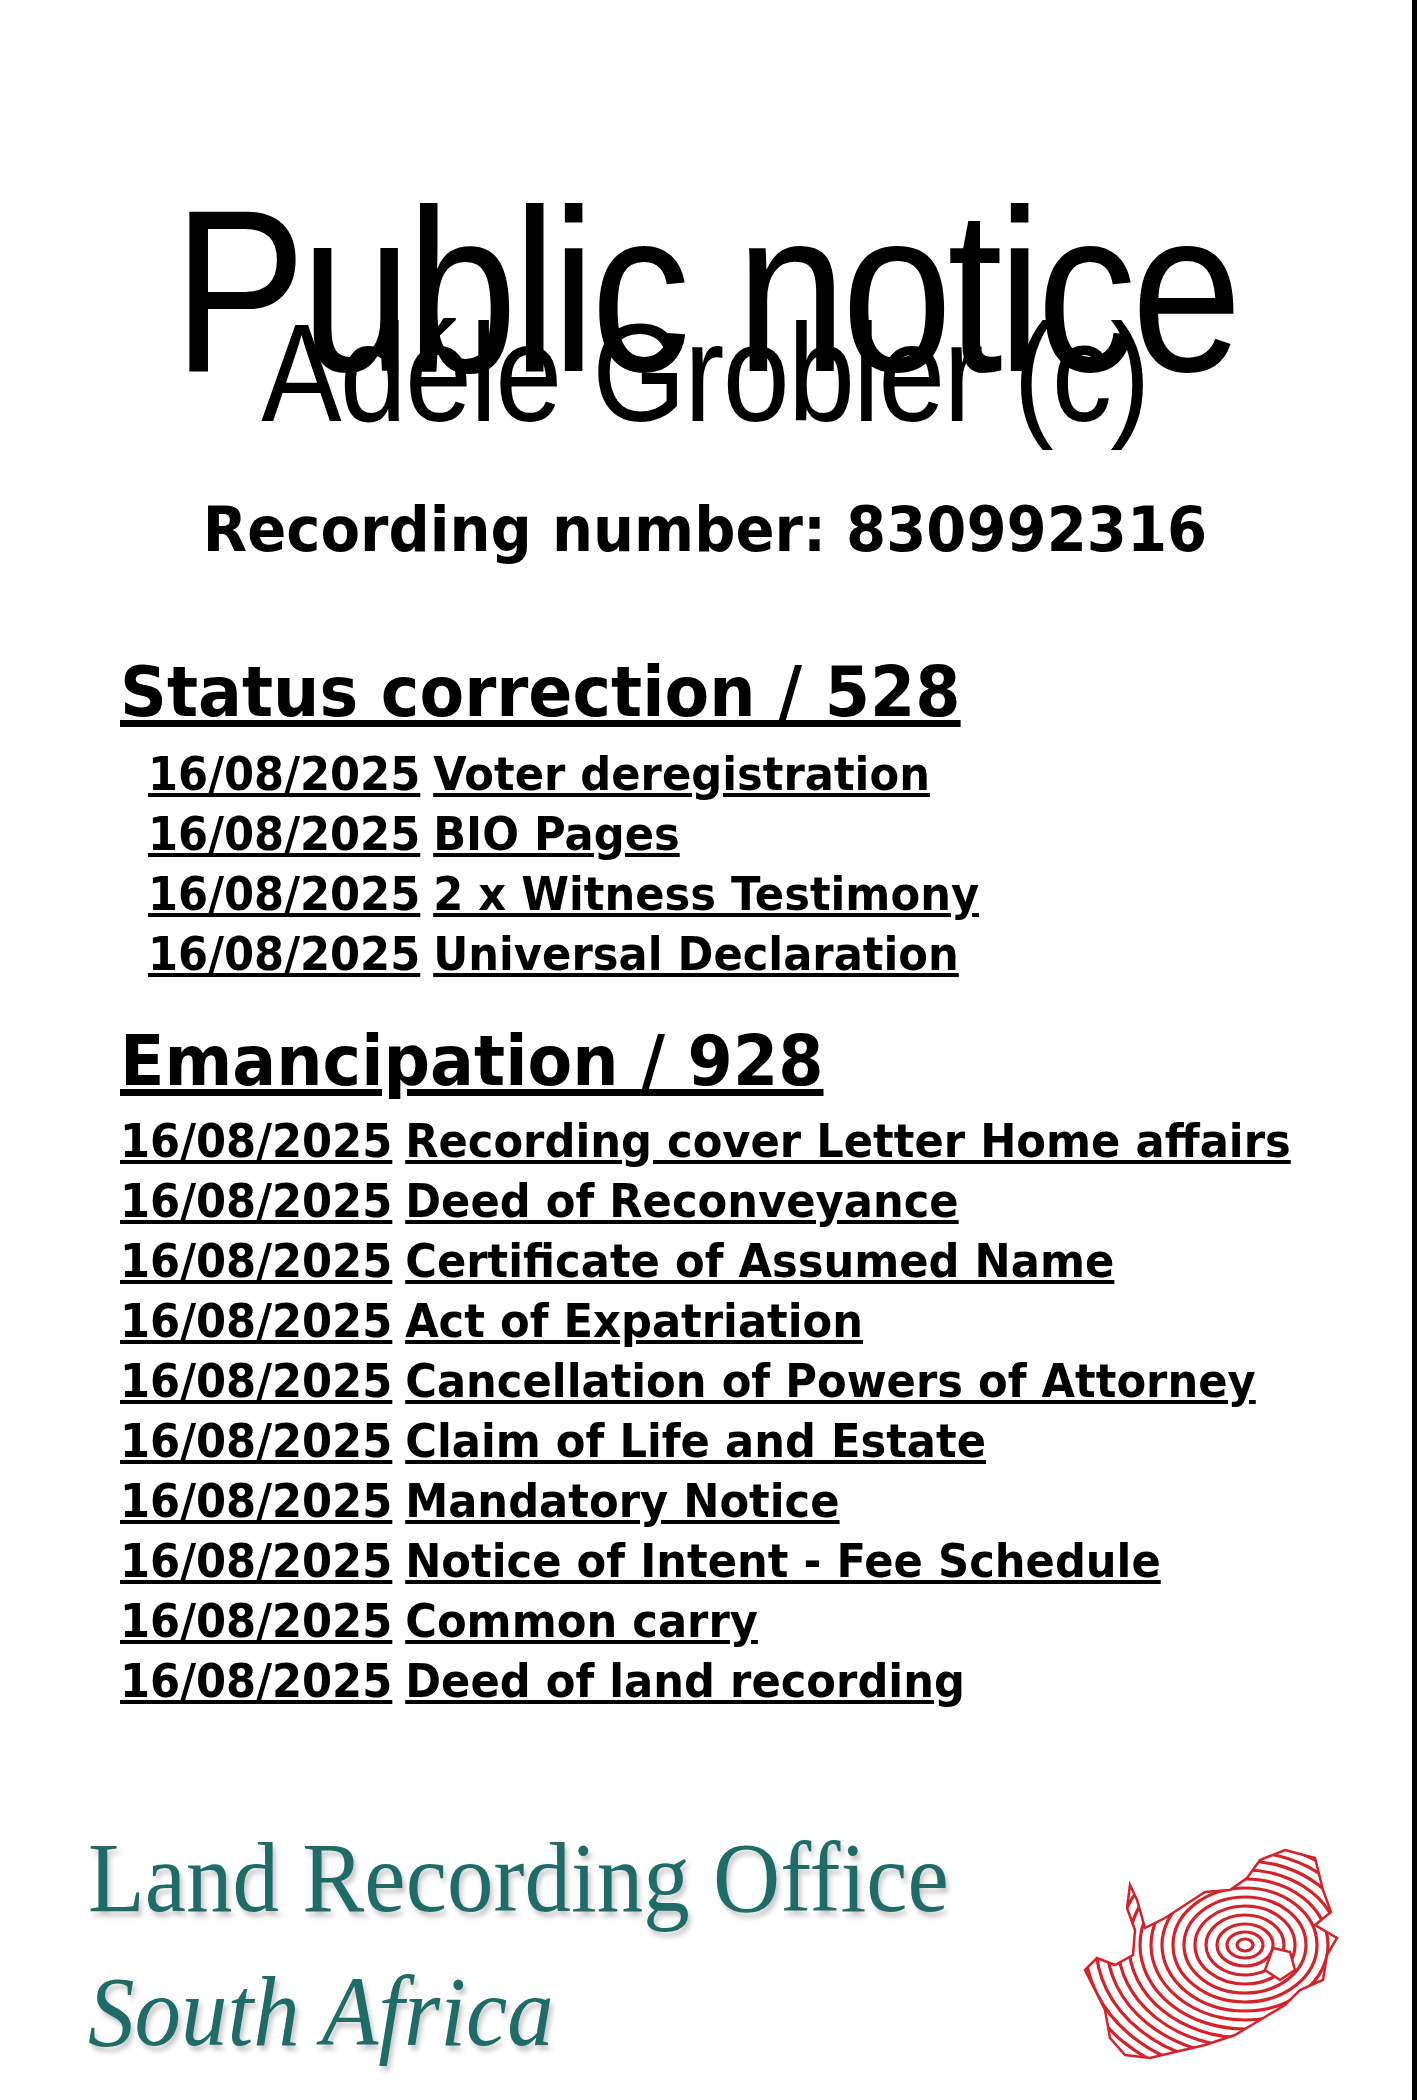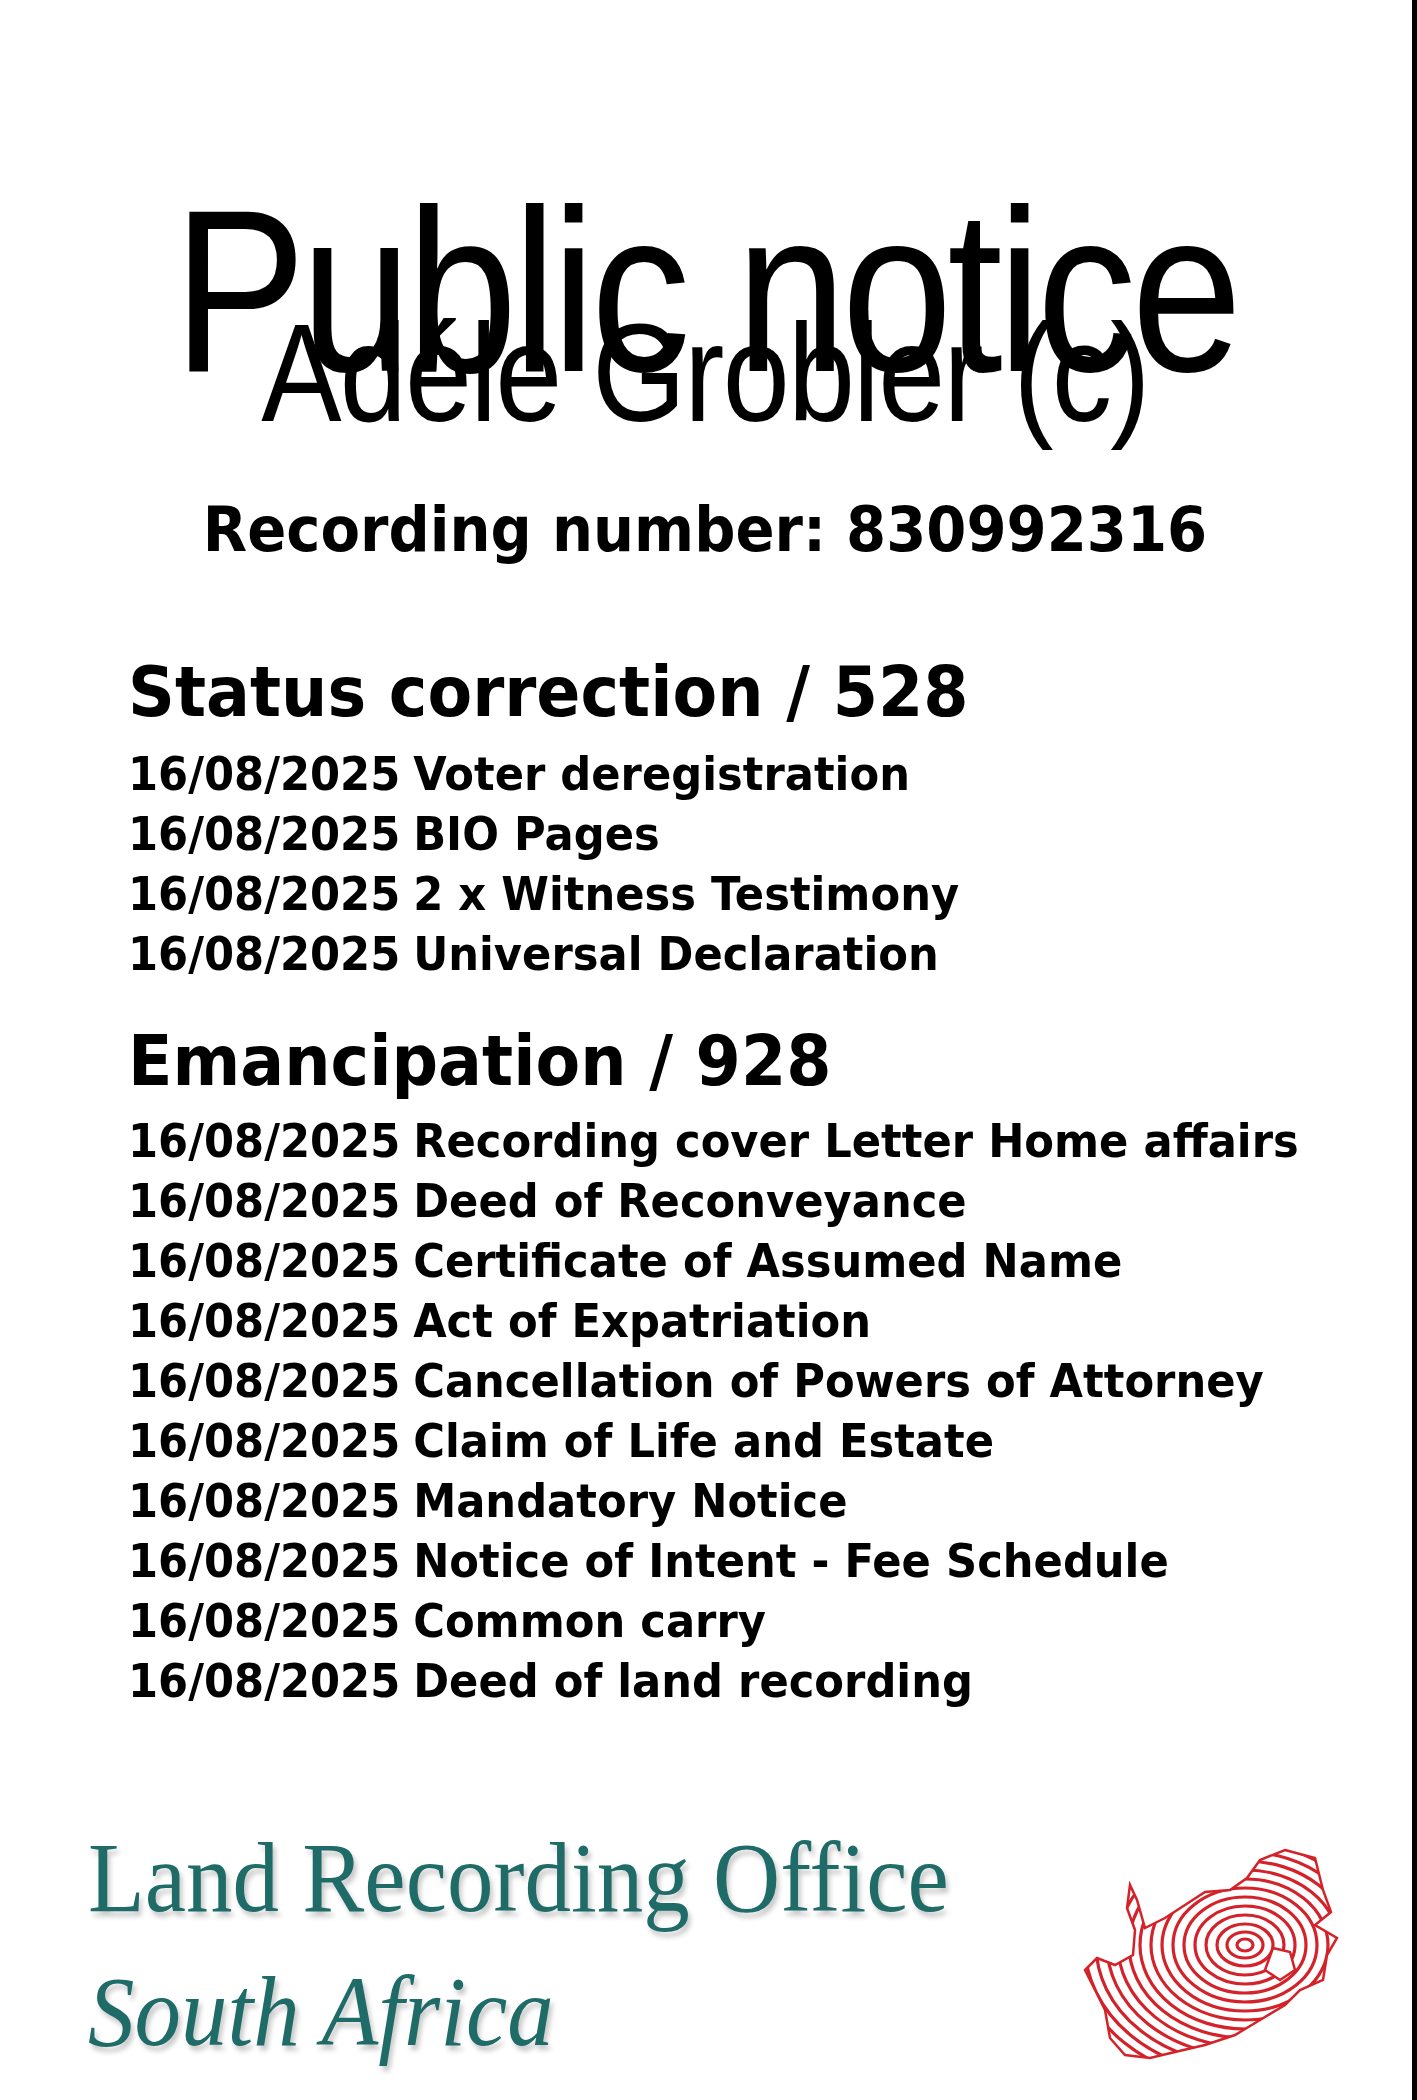--- a/index.html
+++ b/index.html
@@ -59,22 +59,23 @@
       font-family: "DejaVu Sans", sans-serif;
       font-weight: bold;
       font-size: 62px;
       line-height: 80px;
       transform: scaleX(0.93);
       transform-origin: 50% 50%;
       white-space: nowrap;
     }
     .section {
       position: absolute;
-      left: 128px;
+      left: 120px;
       width: 1240px;
+      text-decoration: underline;
     }
     .section-heading {
       font-family: "DejaVu Sans", sans-serif;
       font-weight: bold;
       font-size: 70px;
       line-height: 84px;
       white-space: nowrap;
       transform: scaleX(0.93);
       transform-origin: 0 50%;
     }
@@ -88,21 +89,21 @@
       font-weight: bold;
       font-size: 47px;
       line-height: 60px;
       height: 60px;
       white-space: nowrap;
       transform: scaleX(0.92);
       transform-origin: 0 50%;
     }
     .entry .date { margin-right: 14px; }
     #section-status { top: 650px; }
-    #section-status .entries { margin-top: 10px; }
+    #section-status .entries { margin-top: 10px; margin-left: 28px; }
     #section-emancipation { top: 1008px; margin-top: 11px; }
     #section-emancipation .entries { margin-top: 8px; }
 
     .footer-org {
       position: absolute;
       left: 88px;
       top: 1822px;
       font-family: "Liberation Serif", "DejaVu Serif", serif;
       color: #1f6b68;
       font-size: 100px;

